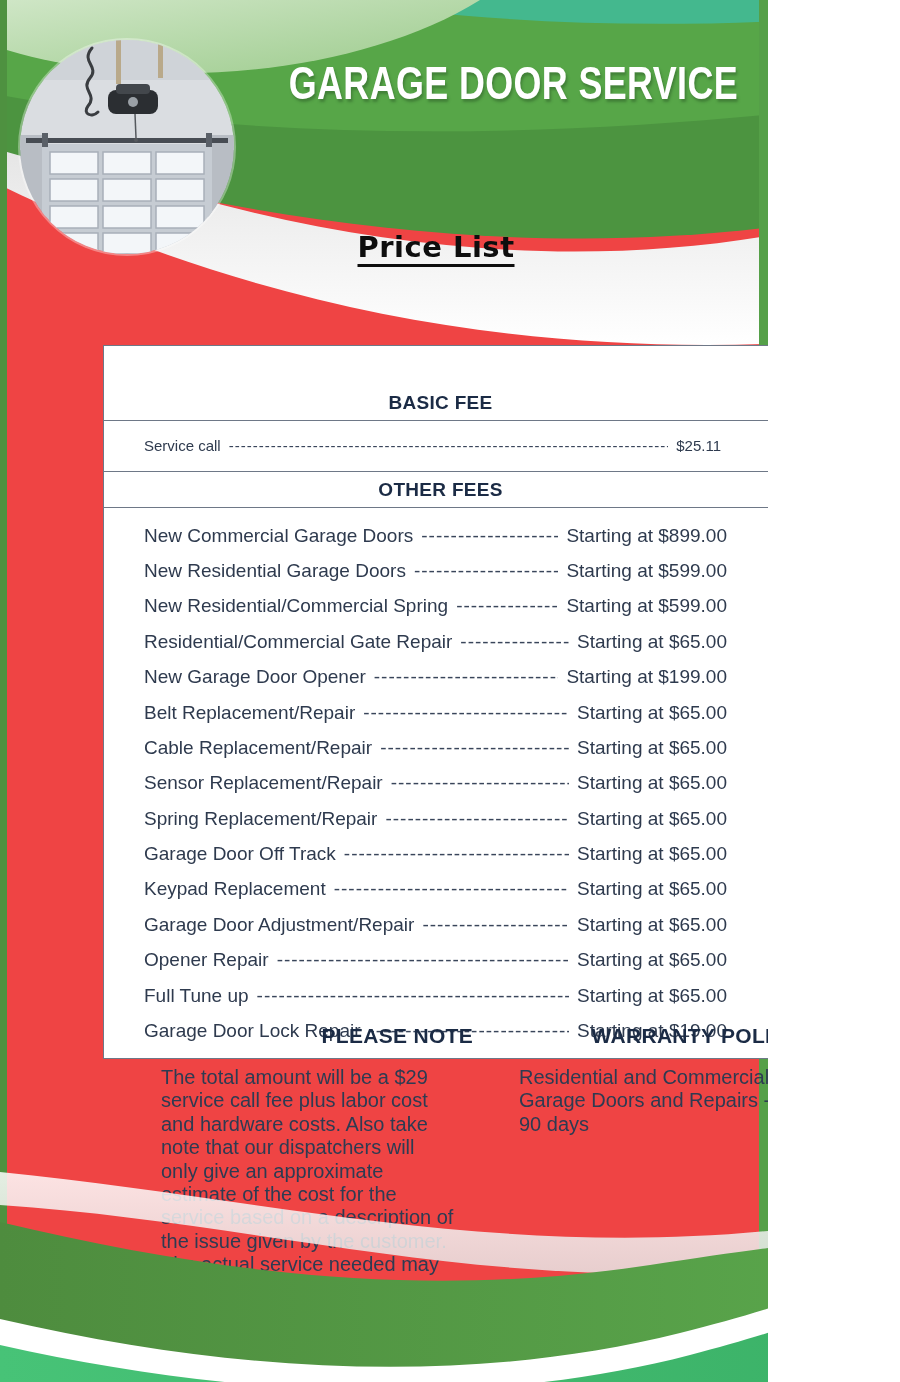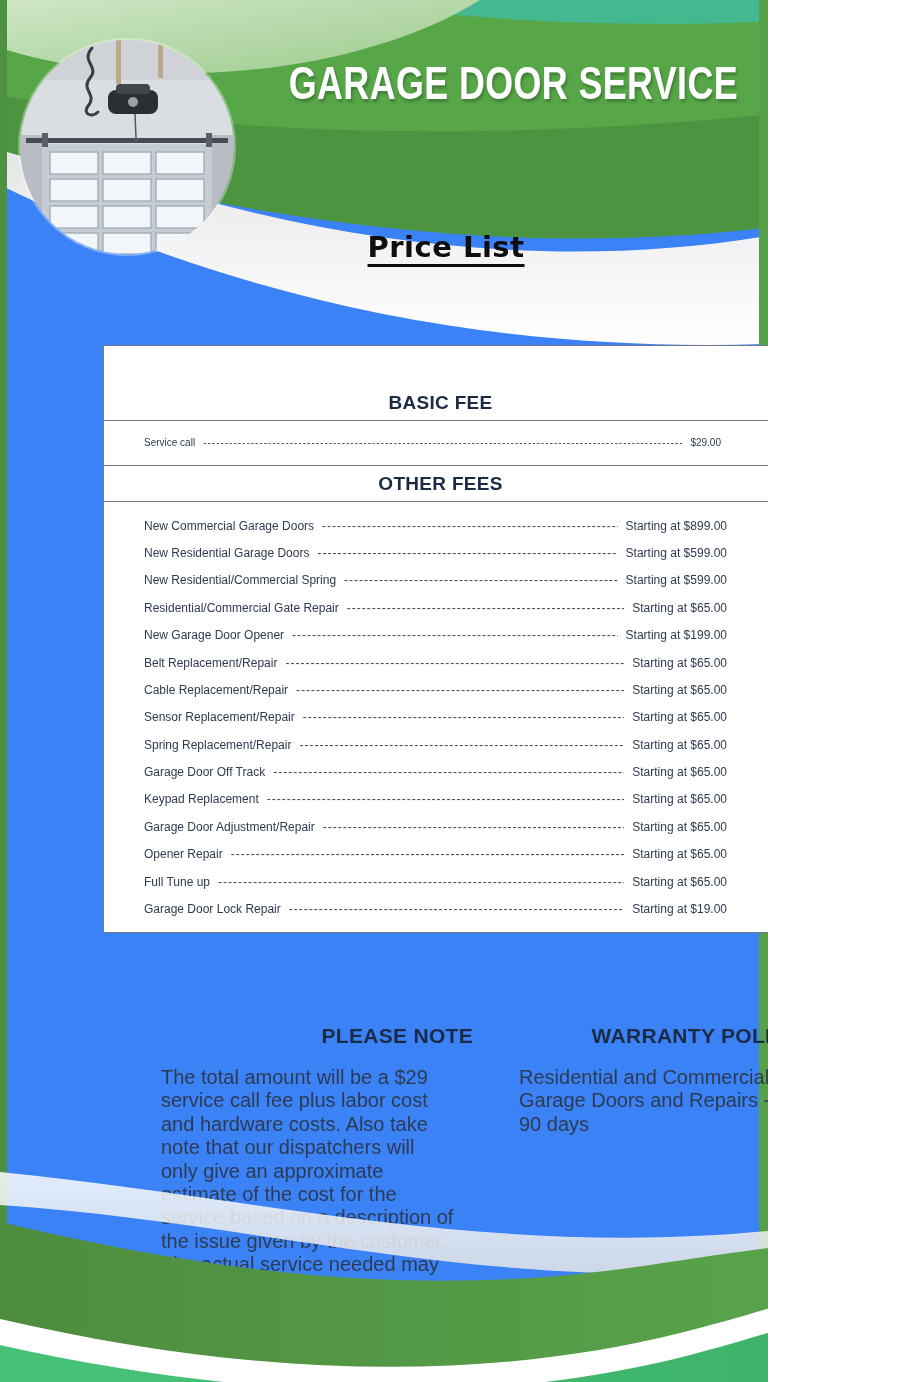--- a/index.html
+++ b/index.html
@@ -1,16 +1,16 @@
 <!DOCTYPE html>
 <html><head>
 <meta charset="utf-8">
 <style>
   html,body{margin:0;padding:0;background:#ffffff;}
-  .page{position:relative;width:768px;height:1382px;background:#3b82f6;overflow:hidden;
+  .page{position:relative;width:768px;height:1382px;background:#ef4444;overflow:hidden;
         font-family:"Liberation Sans",sans-serif;}
 
   
   .edge{position:absolute;top:0;height:100%;z-index:3;}
   .edge.left{left:0;width:7px;background:#4e9140;}
   .edge.right{right:0;width:9px;background:#55a048;}
 
   
   .hdr-svg{position:absolute;top:0;left:0;z-index:2;display:block;}
   .ftr-svg{position:absolute;bottom:0;left:0;z-index:5;display:block;}
@@ -22,32 +22,32 @@
 
   
   .hdr-title{position:absolute;top:56px;right:30px;z-index:7;color:#fff;font-weight:700;
              font-size:46px;letter-spacing:.5px;white-space:nowrap;transform:scaleX(.78);
              transform-origin:100% 50%;text-shadow:2px 3px 3px rgba(25,60,25,.35);}
 
   
   .page-title{position:absolute;left:0;top:230px;width:872px;text-align:center;z-index:4;
               font-family:"DejaVu Sans",sans-serif;font-size:29px;font-weight:700;color:#0e0e0e;
               letter-spacing:.5px;text-decoration:underline;text-decoration-thickness:2.5px;
-              text-underline-offset:7px;margin-left:10px;}
+              text-underline-offset:7px;}
 
   
   .price-table{position:absolute;left:103px;top:345px;width:675px;z-index:4;background:#fff;
                border:1.5px solid #6e7887;box-sizing:border-box;color:#2e3a4e;}
   .tbl-head{text-align:center;font-size:19px;font-weight:700;color:#1b2b45;letter-spacing:.3px;
             padding:7px 0 6px;}
   .tbl-head.basic{border-bottom:1.5px solid #6e7887;margin-top:39px;}
   .tbl-head.other{border-top:1.5px solid #6e7887;border-bottom:1.5px solid #6e7887;}
-  .basic-row{display:flex;align-items:flex-end;padding:16px 56px 17px 40px;font-size:10px;}
+  .basic-row{display:flex;align-items:flex-end;padding:16px 56px 17px 40px;font-size:15px;}
   .fees-list{padding:10px 0 9px;}
-  .fee-row{display:flex;align-items:baseline;padding:6.7px 50px 6.7px 40px;font-size:12px;}
+  .fee-row{display:flex;align-items:baseline;padding:6.7px 50px 6.7px 40px;font-size:19px;}
   .fee-label,.fee-price{white-space:nowrap;}
   .leader{flex:1 1 auto;overflow:hidden;white-space:nowrap;margin:0 8px;color:#39455a;}
   .leader::after{content:"--------------------------------------------------------------------------------------------------------------------------------------------------------------------------------------------------------";
                  letter-spacing:1px;}
 
   
   .footnote{position:absolute;left:140px;top:953px;width:614px;z-index:4;font-size:17px;
             line-height:1.27;color:#1d2633;}
   .note-col{position:absolute;left:143px;top:1024px;width:330px;z-index:4;}
   .warranty-col{position:absolute;left:501px;top:1024px;width:300px;z-index:4;}
@@ -124,21 +124,21 @@
   <div class="hdr-title">GARAGE DOOR SERVICE</div>
 
   <div class="page-title">Price List</div>
 
   <div class="price-table">
     <div class="tbl-head basic">BASIC FEE</div>
 
     <div class="basic-row">
       <span class="fee-label">Service call</span>
       <span class="leader"></span>
-      <span class="fee-price">$29.00</span>
+      <span class="fee-price">$25.11</span>
     </div>
 
     <div class="tbl-head other">OTHER FEES</div>
 
     <div class="fees-list" id="other-fees-list">
         <div class="fee-row">
           <span class="fee-label">New Commercial Garage Doors</span>
           <span class="leader"></span>
           <span class="fee-price">Starting at $899.00</span>
         </div>

